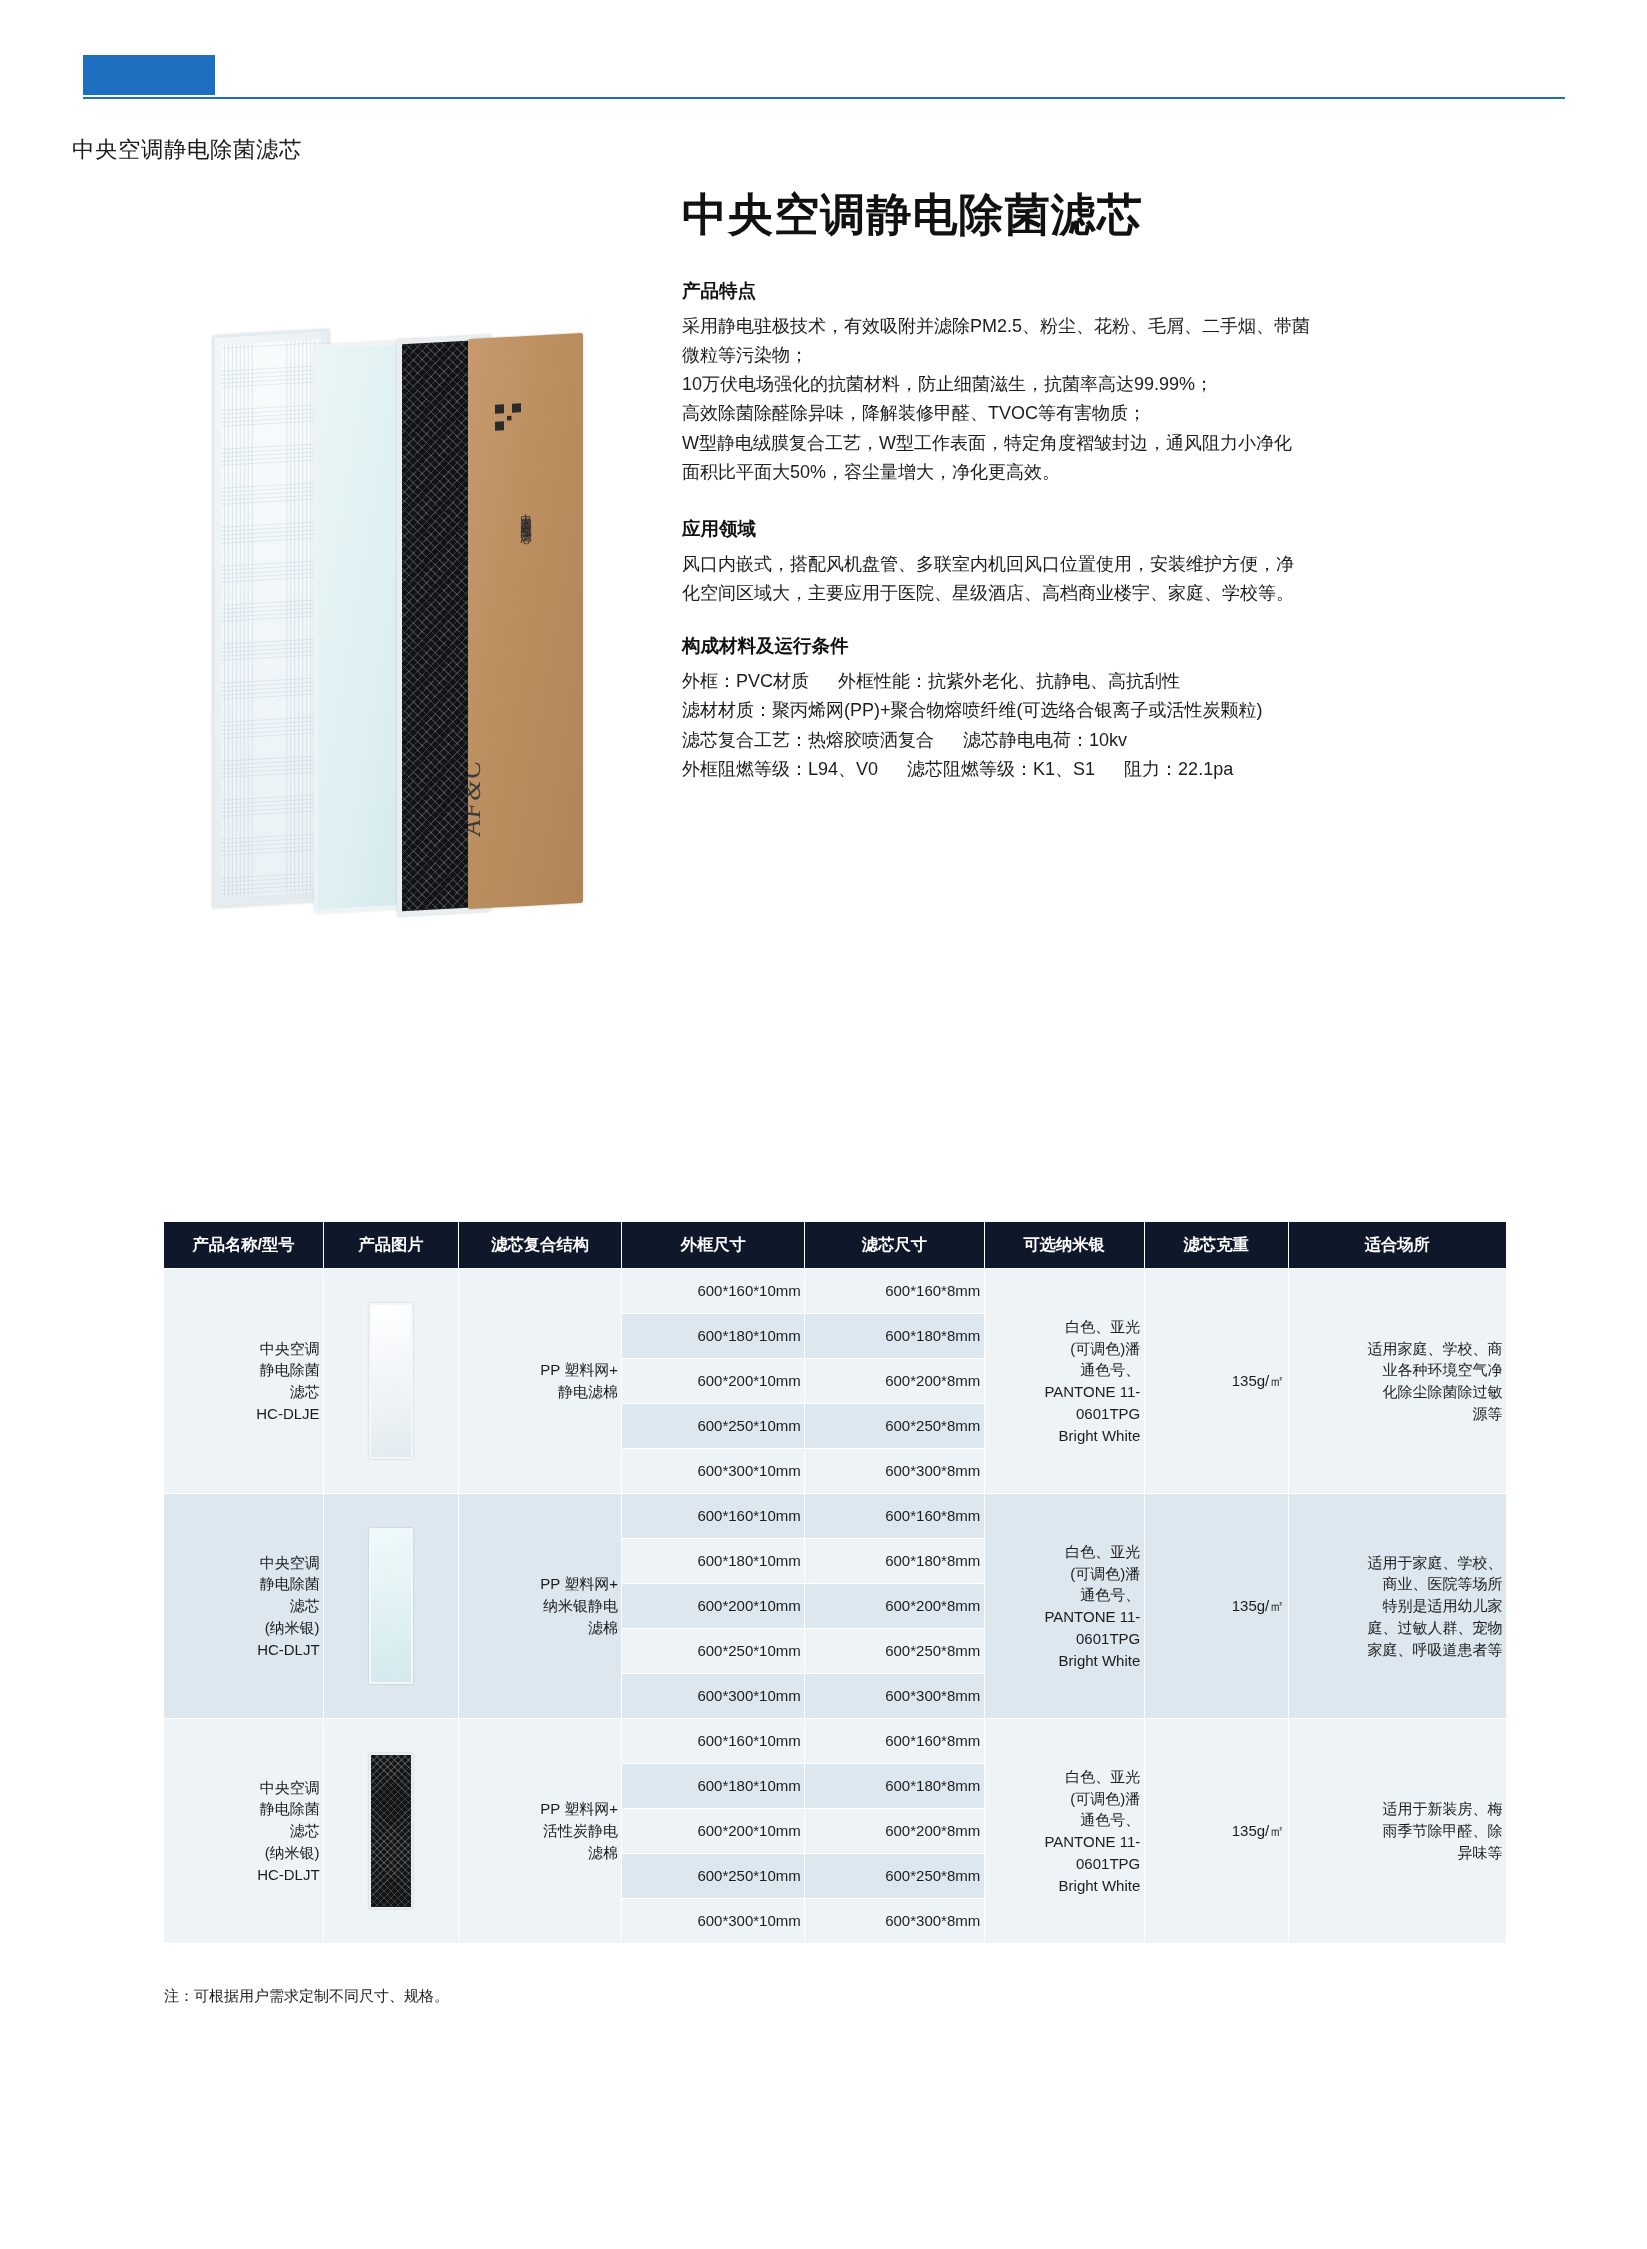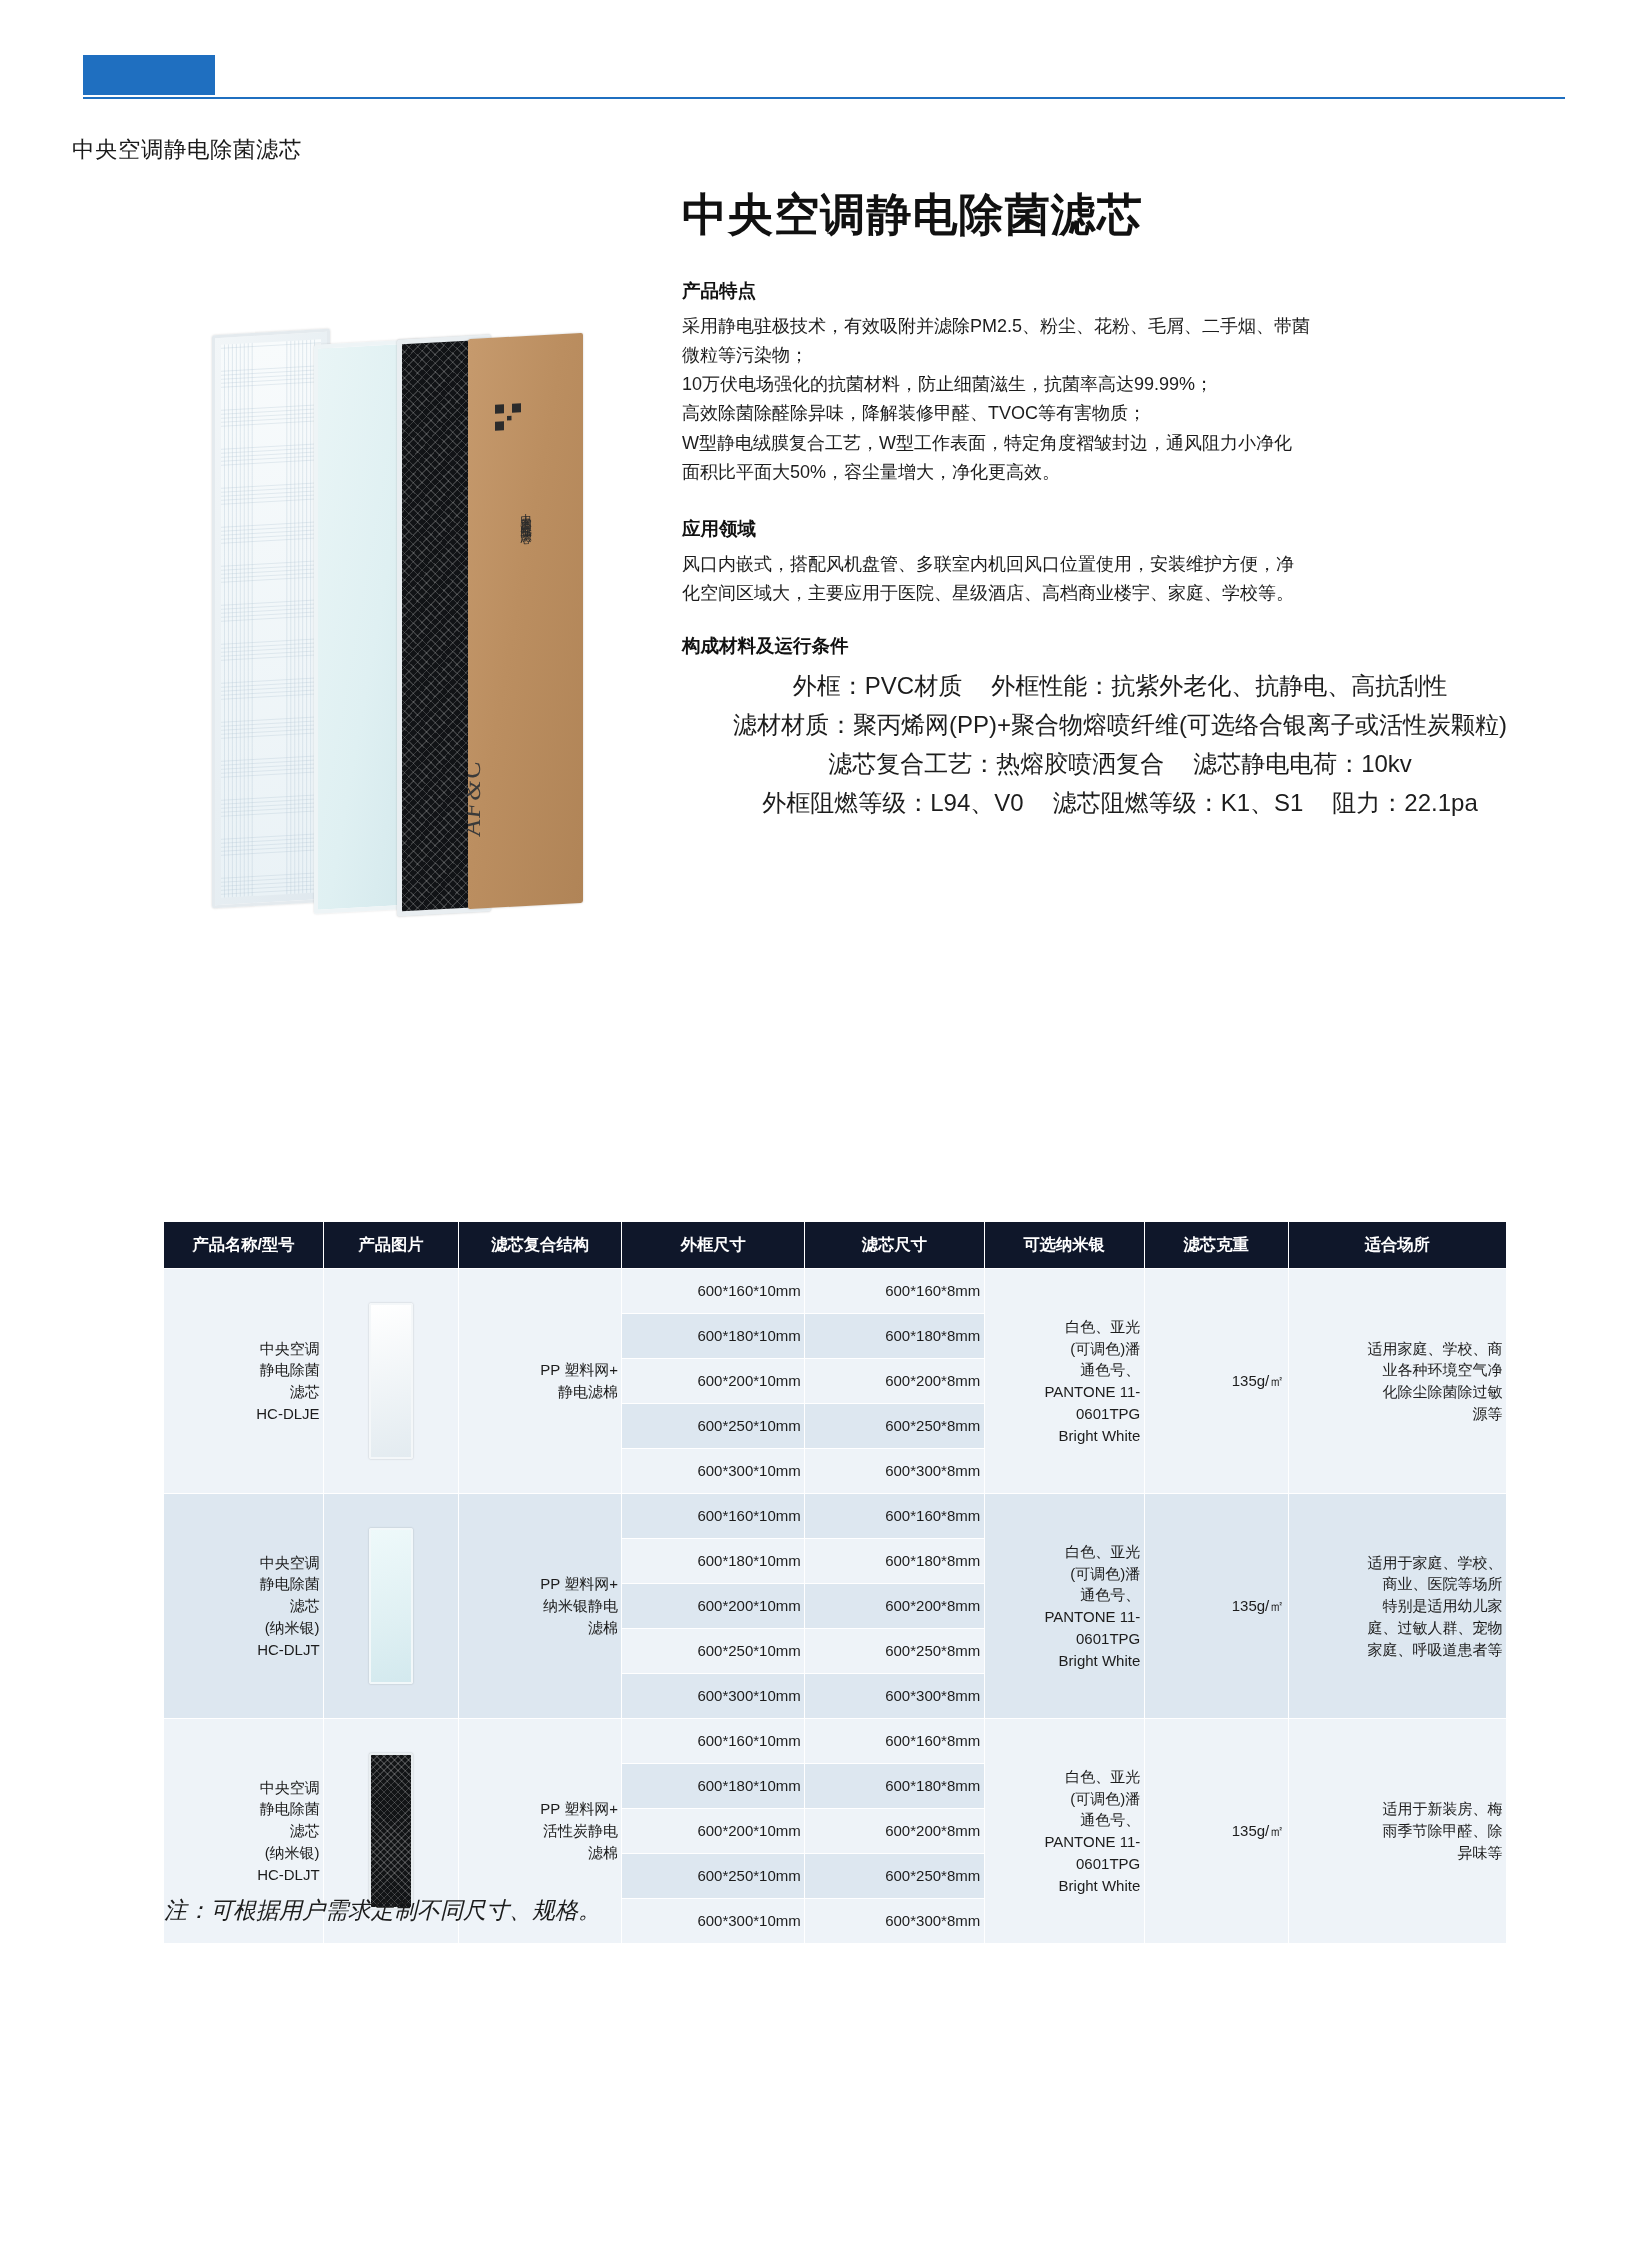--- a/index.html
+++ b/index.html
@@ -158,21 +158,21 @@
   }
   .sec-body {
     font-size: 18px;
     line-height: 1.62;
     color: #1c1c1c;
     margin: 0;
   }
   .sec-body p { margin: 0; }
   .gap-lg { height: 29px; }
   .gap-md { height: 25px; }
-  .spec-line { font-size: 24px; line-height: 1.62; text-align: center; }
+  .spec-line { font-size: 18px; line-height: 1.62; }
   .spec-line .sp { display: inline-block; width: 29px; }
 
   
   .table-wrap {
     position: absolute;
     left: 163px;
     top: 1221px;
     width: 1344px;
   }
   table.spec {
@@ -229,24 +229,23 @@
     content: "";
     position: absolute; inset: 0;
     background:
       repeating-linear-gradient(45deg, rgba(255,255,255,.18) 0 1.1px, rgba(0,0,0,0) 1.1px 5px),
       repeating-linear-gradient(-45deg, rgba(255,255,255,.18) 0 1.1px, rgba(0,0,0,0) 1.1px 5px);
   }
 
   .table-note {
     position: absolute;
     left: 164px;
-    top: 1895px;
-    font-size: 23px;
+    top: 1987px;
+    font-size: 15px;
     color: #1c1c1c;
-    font-style: italic;
   }
 </style>
 </head>
 <body>
 
 <div class="header-bar"></div>
 <div class="header-rule"></div>
 <div class="header-caption">中央空调静电除菌滤芯</div>
 
 <div class="product-photo">

